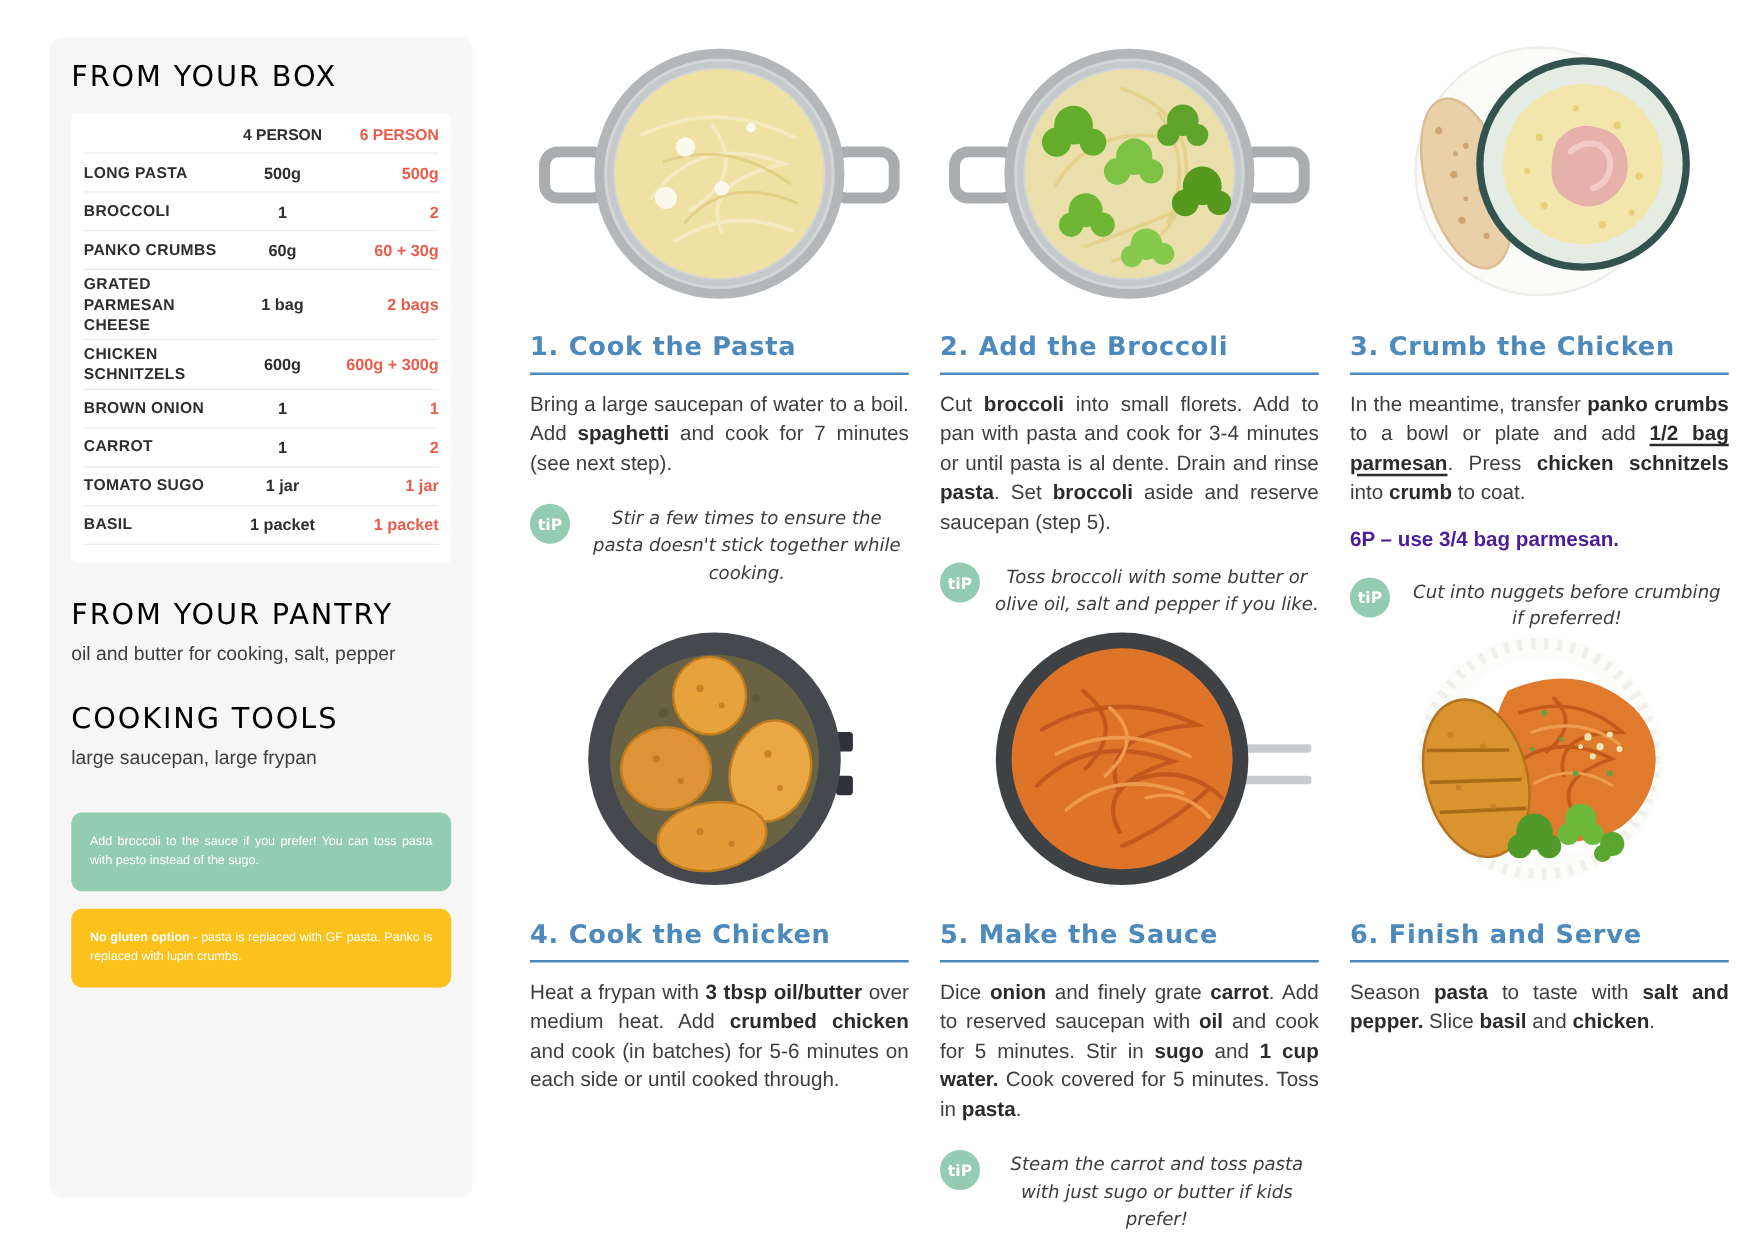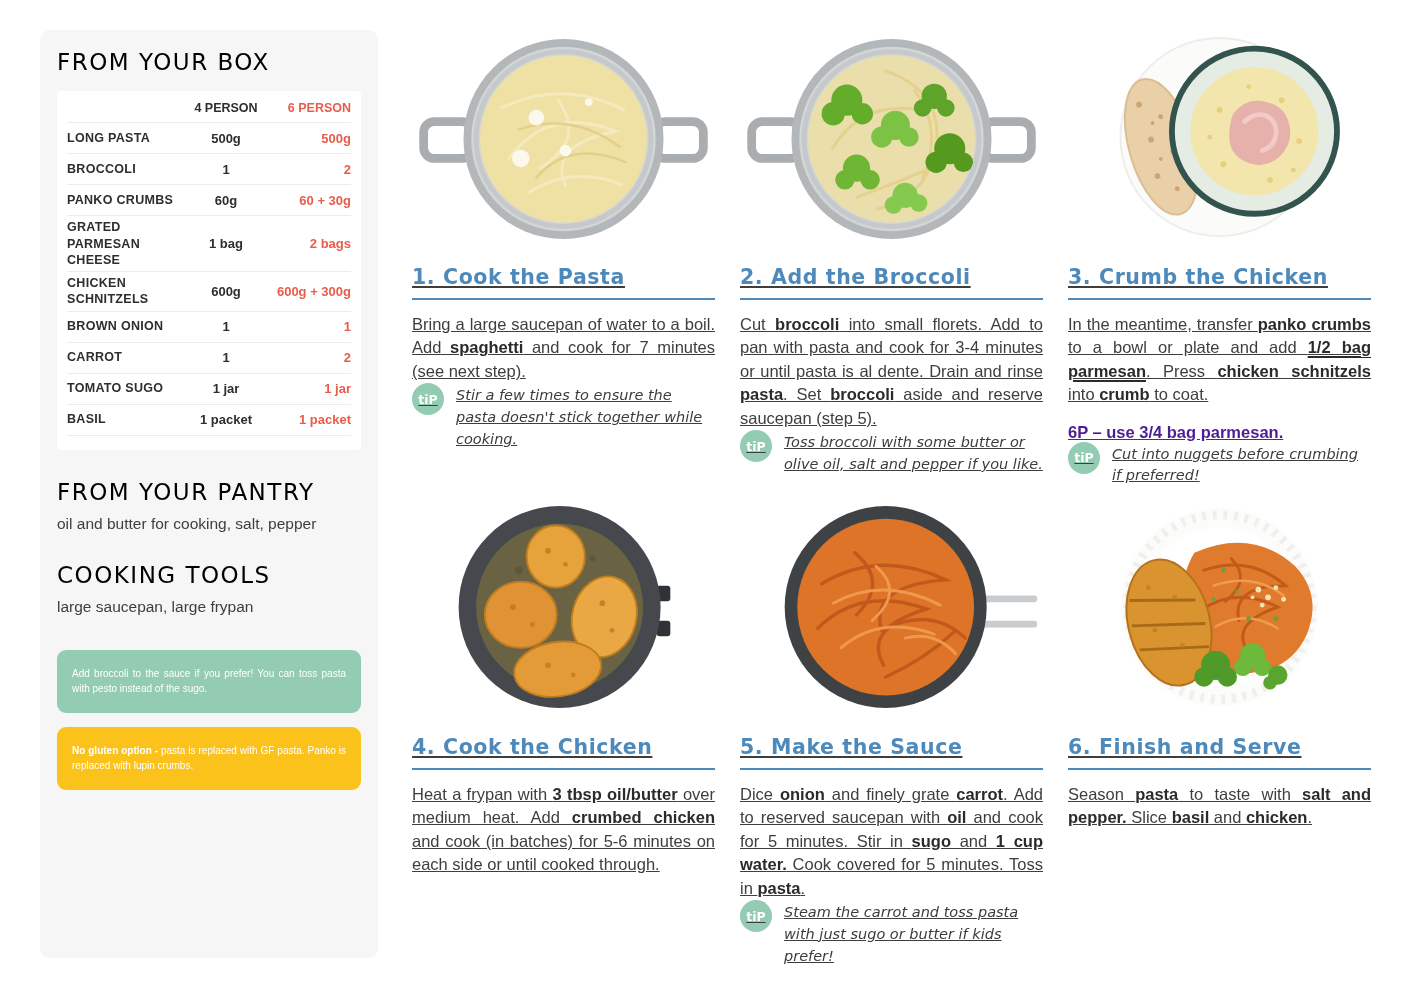--- a/index.html
+++ b/index.html
@@ -38,38 +38,38 @@
   .callout {
     border-radius:9px; padding:17px 15px; color:#ffffff;
     font-size:10px; line-height:1.45; text-align:justify;
   }
   .callout.green { background:#93cbb3; margin-top:34px; }
   .callout.yellow { background:#fcc21c; margin-top:14px; }
   .callout .lead { font-weight:bold; }
 
   
   .main {
-    position:absolute; left:412px; top:30px; width:958px;
+    position:absolute; left:424px; top:30px; width:958px;
     display:grid; grid-template-columns:303px 303px 303px;
-    grid-template-rows:470px auto; column-gap:25px;text-decoration:underline;
+    grid-template-rows:470px auto; column-gap:25px;
   }
   .step { width:303px; }
   .photo { height:218px; display:flex; align-items:center; justify-content:center; margin-bottom:10px; }
   .step-title {
     font-family:"DejaVu Sans", sans-serif; font-weight:bold;
     color:#4d89ba; font-size:20.5px; letter-spacing:.6px;
     padding-bottom:9px; border-bottom:2px solid #4d89ba; margin-bottom:13px;
   }
   .body-text { font-size:16.5px; line-height:1.42; color:#3e3e3e; text-align:justify; }
   .body-text .para { margin:0; }
   .body-text .para + .para { margin-top:14px; }
   .b { font-weight:bold; color:#2b2b2b; }
   .u { text-decoration:underline; text-decoration-thickness:1.5px; text-underline-offset:3px; }
   .red-note { color:#4c1d95; font-weight:bold; font-size:16.5px; margin-top:16px; }
-  .tip { display:flex; gap:12px; align-items:flex-start; }
+  .tip { display:flex; gap:12px; margin-top:20px; align-items:flex-start;text-align:center; }
   .tip-badge {
     flex:0 0 auto; width:32px; height:32px; border-radius:50%;
     background:#93cbb3; color:#fff; display:flex; align-items:center; justify-content:center;
     font-family:"DejaVu Sans", sans-serif; font-size:12.5px; font-weight:bold;
   }
   .tip-text {
     font-family:"DejaVu Sans", sans-serif; font-style:italic;
     font-size:14.5px; line-height:1.5; color:#3c3c3c; padding-top:2px;
   }
 </style>

